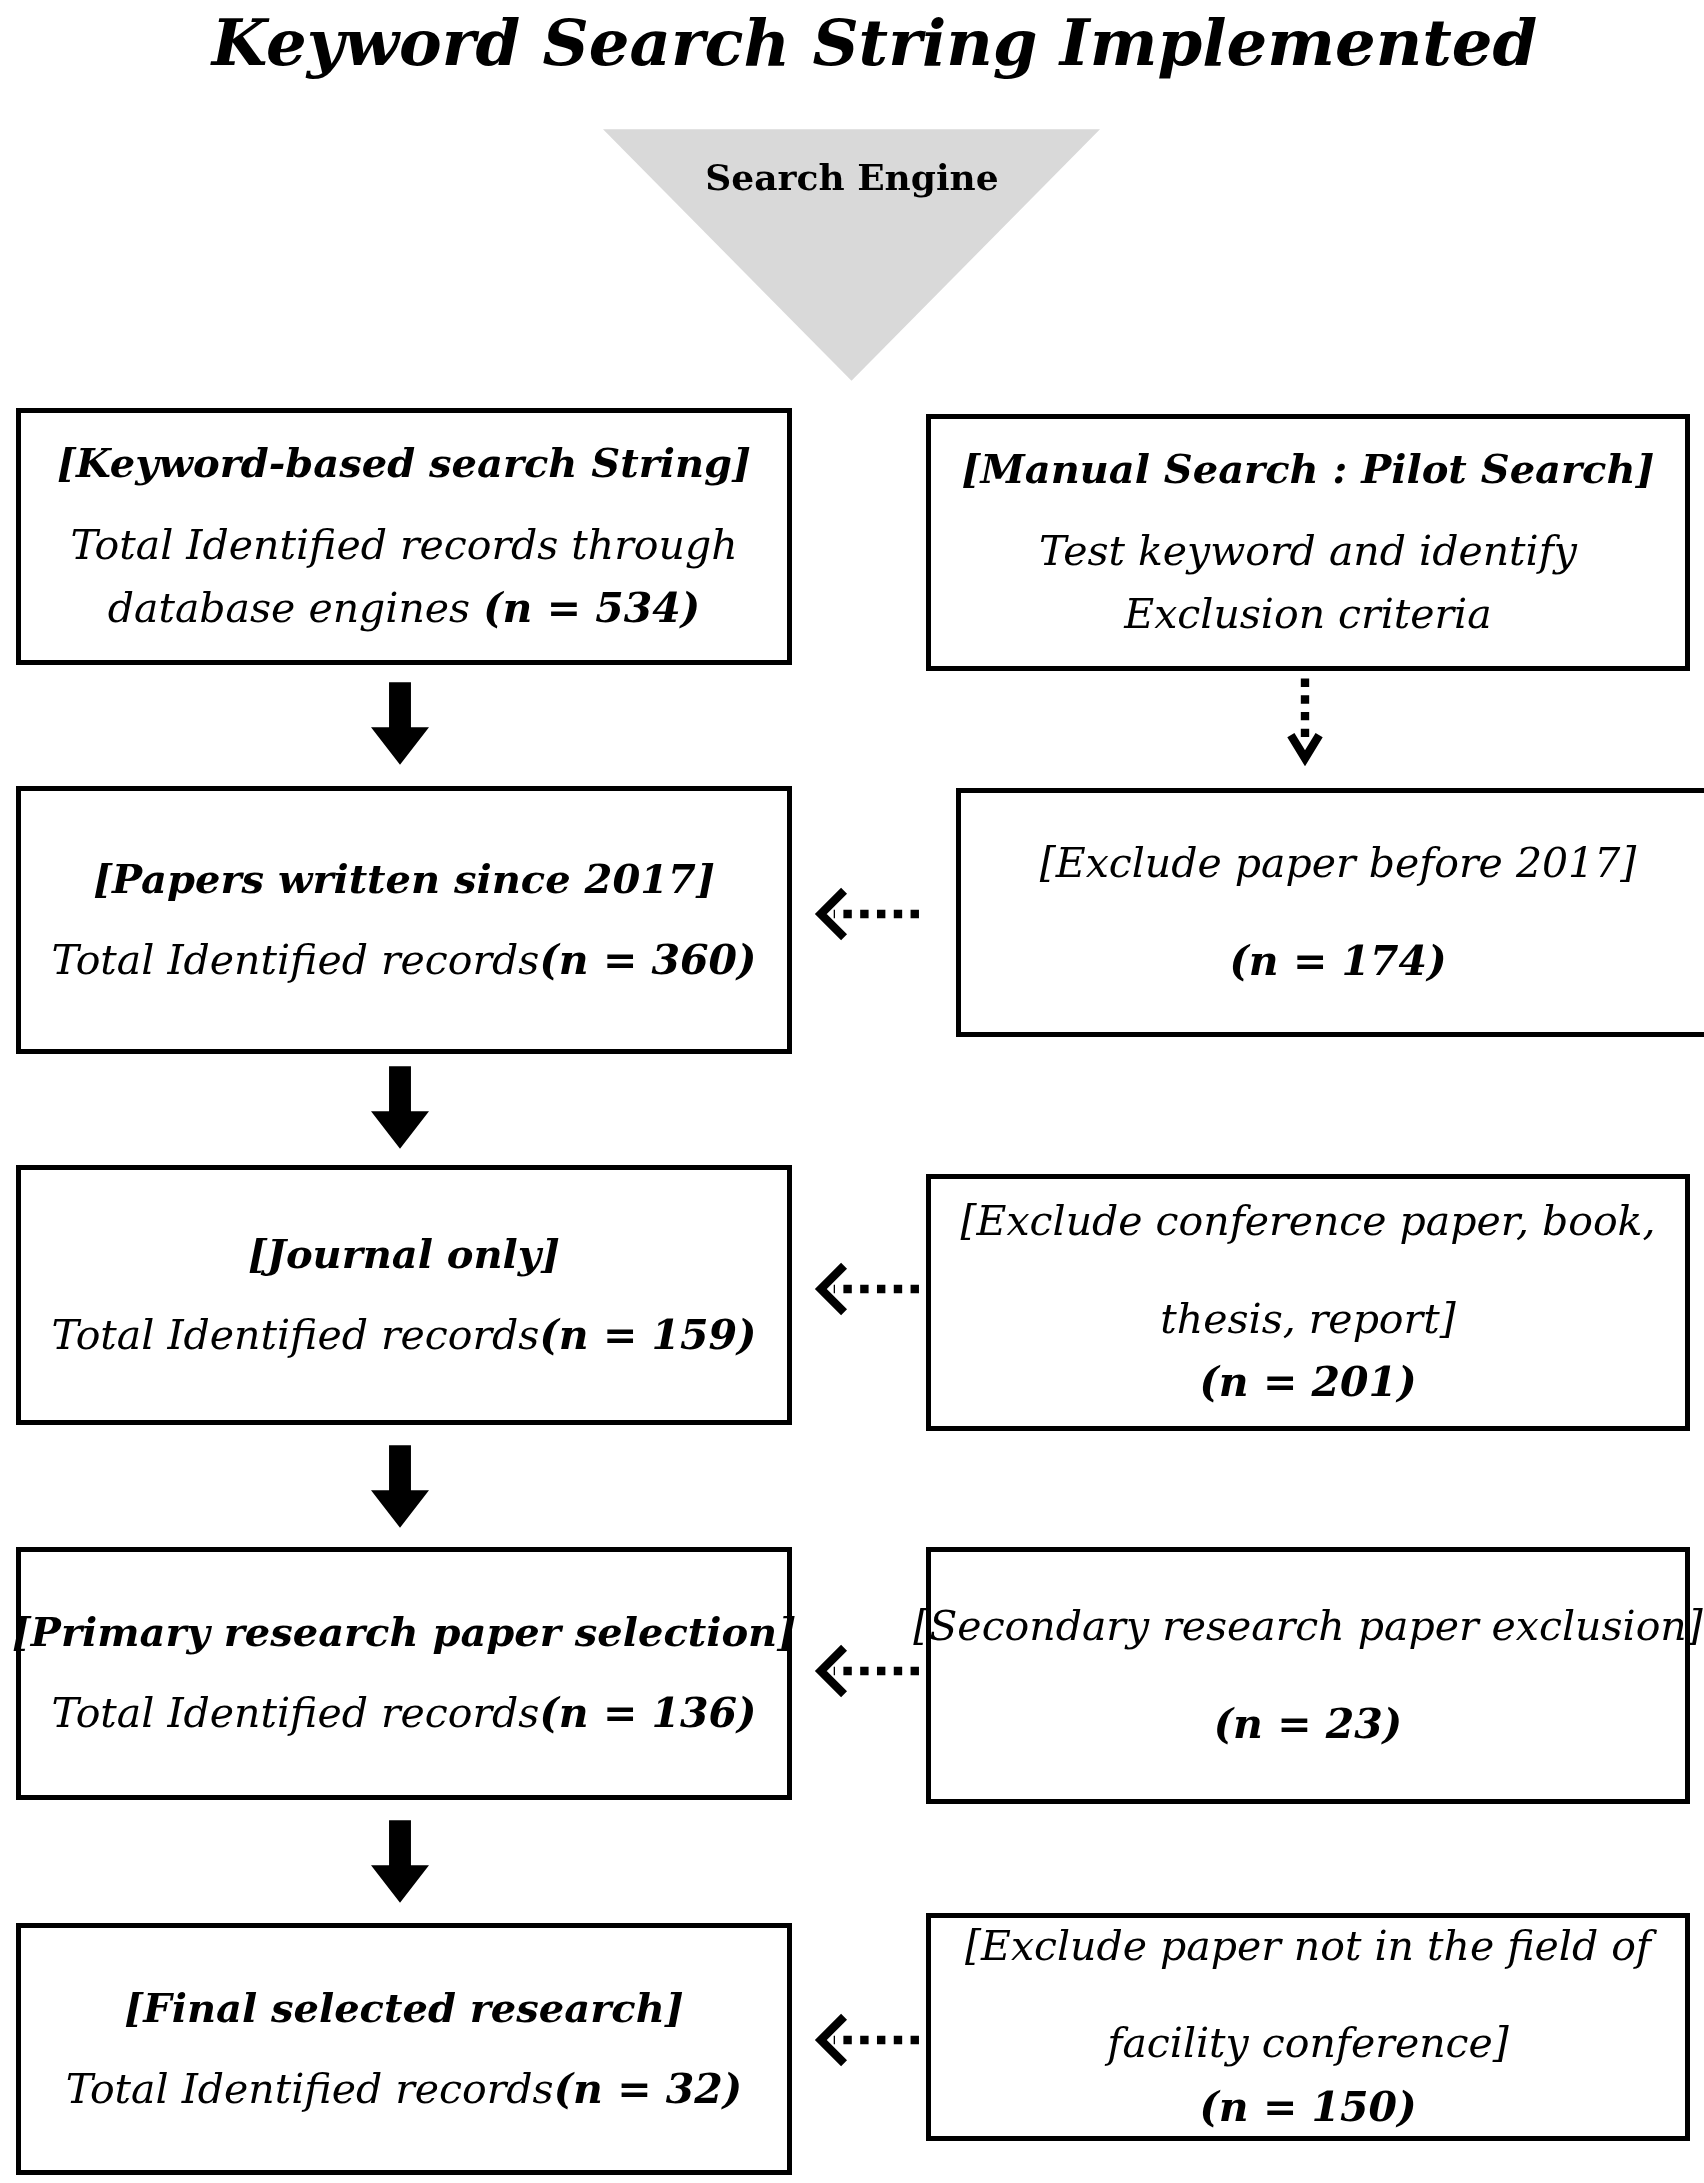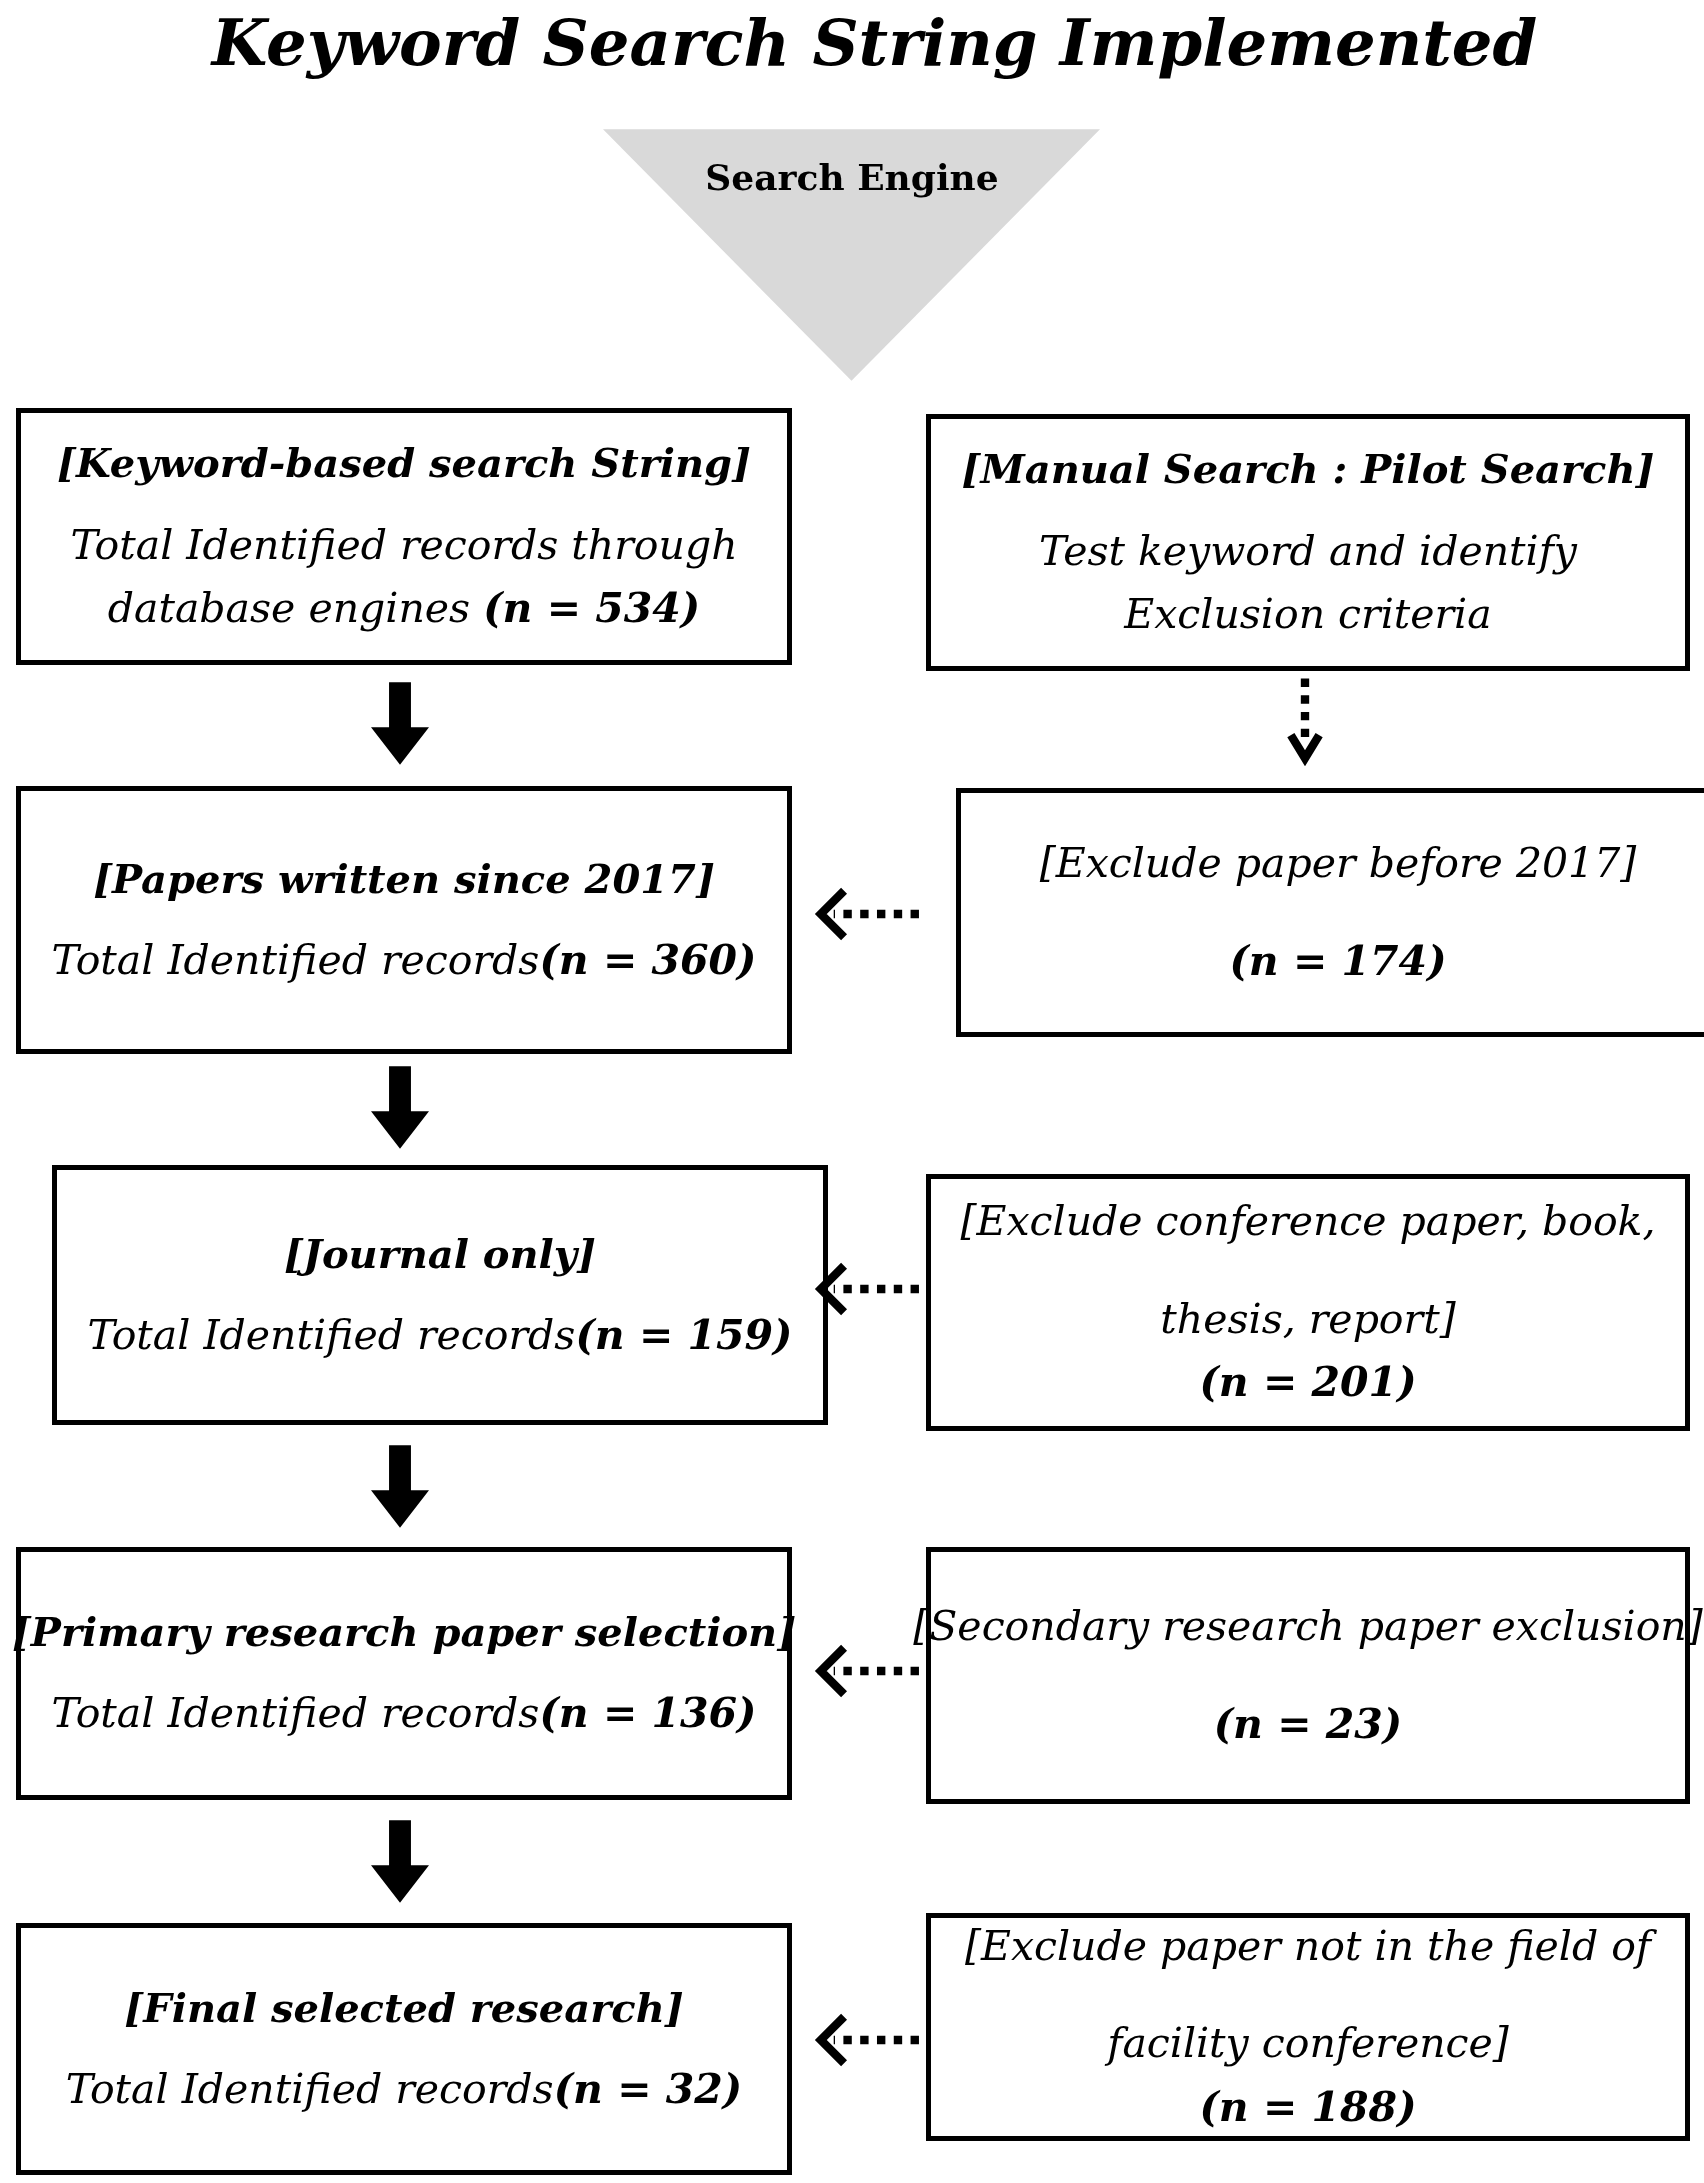--- a/index.html
+++ b/index.html
@@ -64,21 +64,21 @@
 
   <div class="box box-left" style="top:408px;height:257px;">
       <div class="line h"><span class="b">[Keyword-based search String]</span></div>
       <div class="line t"><span>Total Identified records through</span></div>
       <div class="line t"><span>database engines </span><span class="b">(n = 534)</span></div>
     </div>
   <div class="box box-left" style="top:786px;height:268px;">
       <div class="line h"><span class="b">[Papers written since 2017]</span></div>
       <div class="line t"><span>Total Identified records</span><span class="b">(n = 360)</span></div>
     </div>
-  <div class="box box-left" style="top:1165px;height:260px;margin-left:36px;">
+  <div class="box box-left" style="top:1165px;height:260px;">
       <div class="line h"><span class="b">[Journal only]</span></div>
       <div class="line t"><span>Total Identified records</span><span class="b">(n = 159)</span></div>
     </div>
   <div class="box box-left" style="top:1547px;height:253px;">
       <div class="line h"><span class="b">[Primary research paper selection]</span></div>
       <div class="line t"><span>Total Identified records</span><span class="b">(n = 136)</span></div>
     </div>
   <div class="box box-left" style="top:1923px;height:252px;">
       <div class="line h"><span class="b">[Final selected research]</span></div>
       <div class="line t"><span>Total Identified records</span><span class="b">(n = 32)</span></div>
@@ -98,21 +98,21 @@
       <div class="line ts"><span>thesis, report]</span></div>
       <div class="line t"><span class="b">(n = 201)</span></div>
     </div>
   <div class="box box-right" style="top:1547px;height:257px;">
       <div class="line t"><span>[Secondary research paper exclusion]</span></div>
       <div class="line ts"><span class="b">(n = 23)</span></div>
     </div>
   <div class="box box-right" style="top:1913px;height:228px;">
       <div class="line t"><span>[Exclude paper not in the field of</span></div>
       <div class="line ts"><span>facility conference]</span></div>
-      <div class="line t"><span class="b">(n = 188)</span></div>
+      <div class="line t"><span class="b">(n = 150)</span></div>
     </div>
 
   <svg class="arrow-solid" style="top:682px;" viewBox="0 0 90 128" aria-hidden="true">
     <polygon points="28,0 62,0 62,70 90,70 45,128 0,70 28,70"></polygon>
   </svg>
   <svg class="arrow-solid" style="top:1066px;" viewBox="0 0 90 128" aria-hidden="true">
     <polygon points="28,0 62,0 62,70 90,70 45,128 0,70 28,70"></polygon>
   </svg>
   <svg class="arrow-solid" style="top:1445px;" viewBox="0 0 90 128" aria-hidden="true">
     <polygon points="28,0 62,0 62,70 90,70 45,128 0,70 28,70"></polygon>

